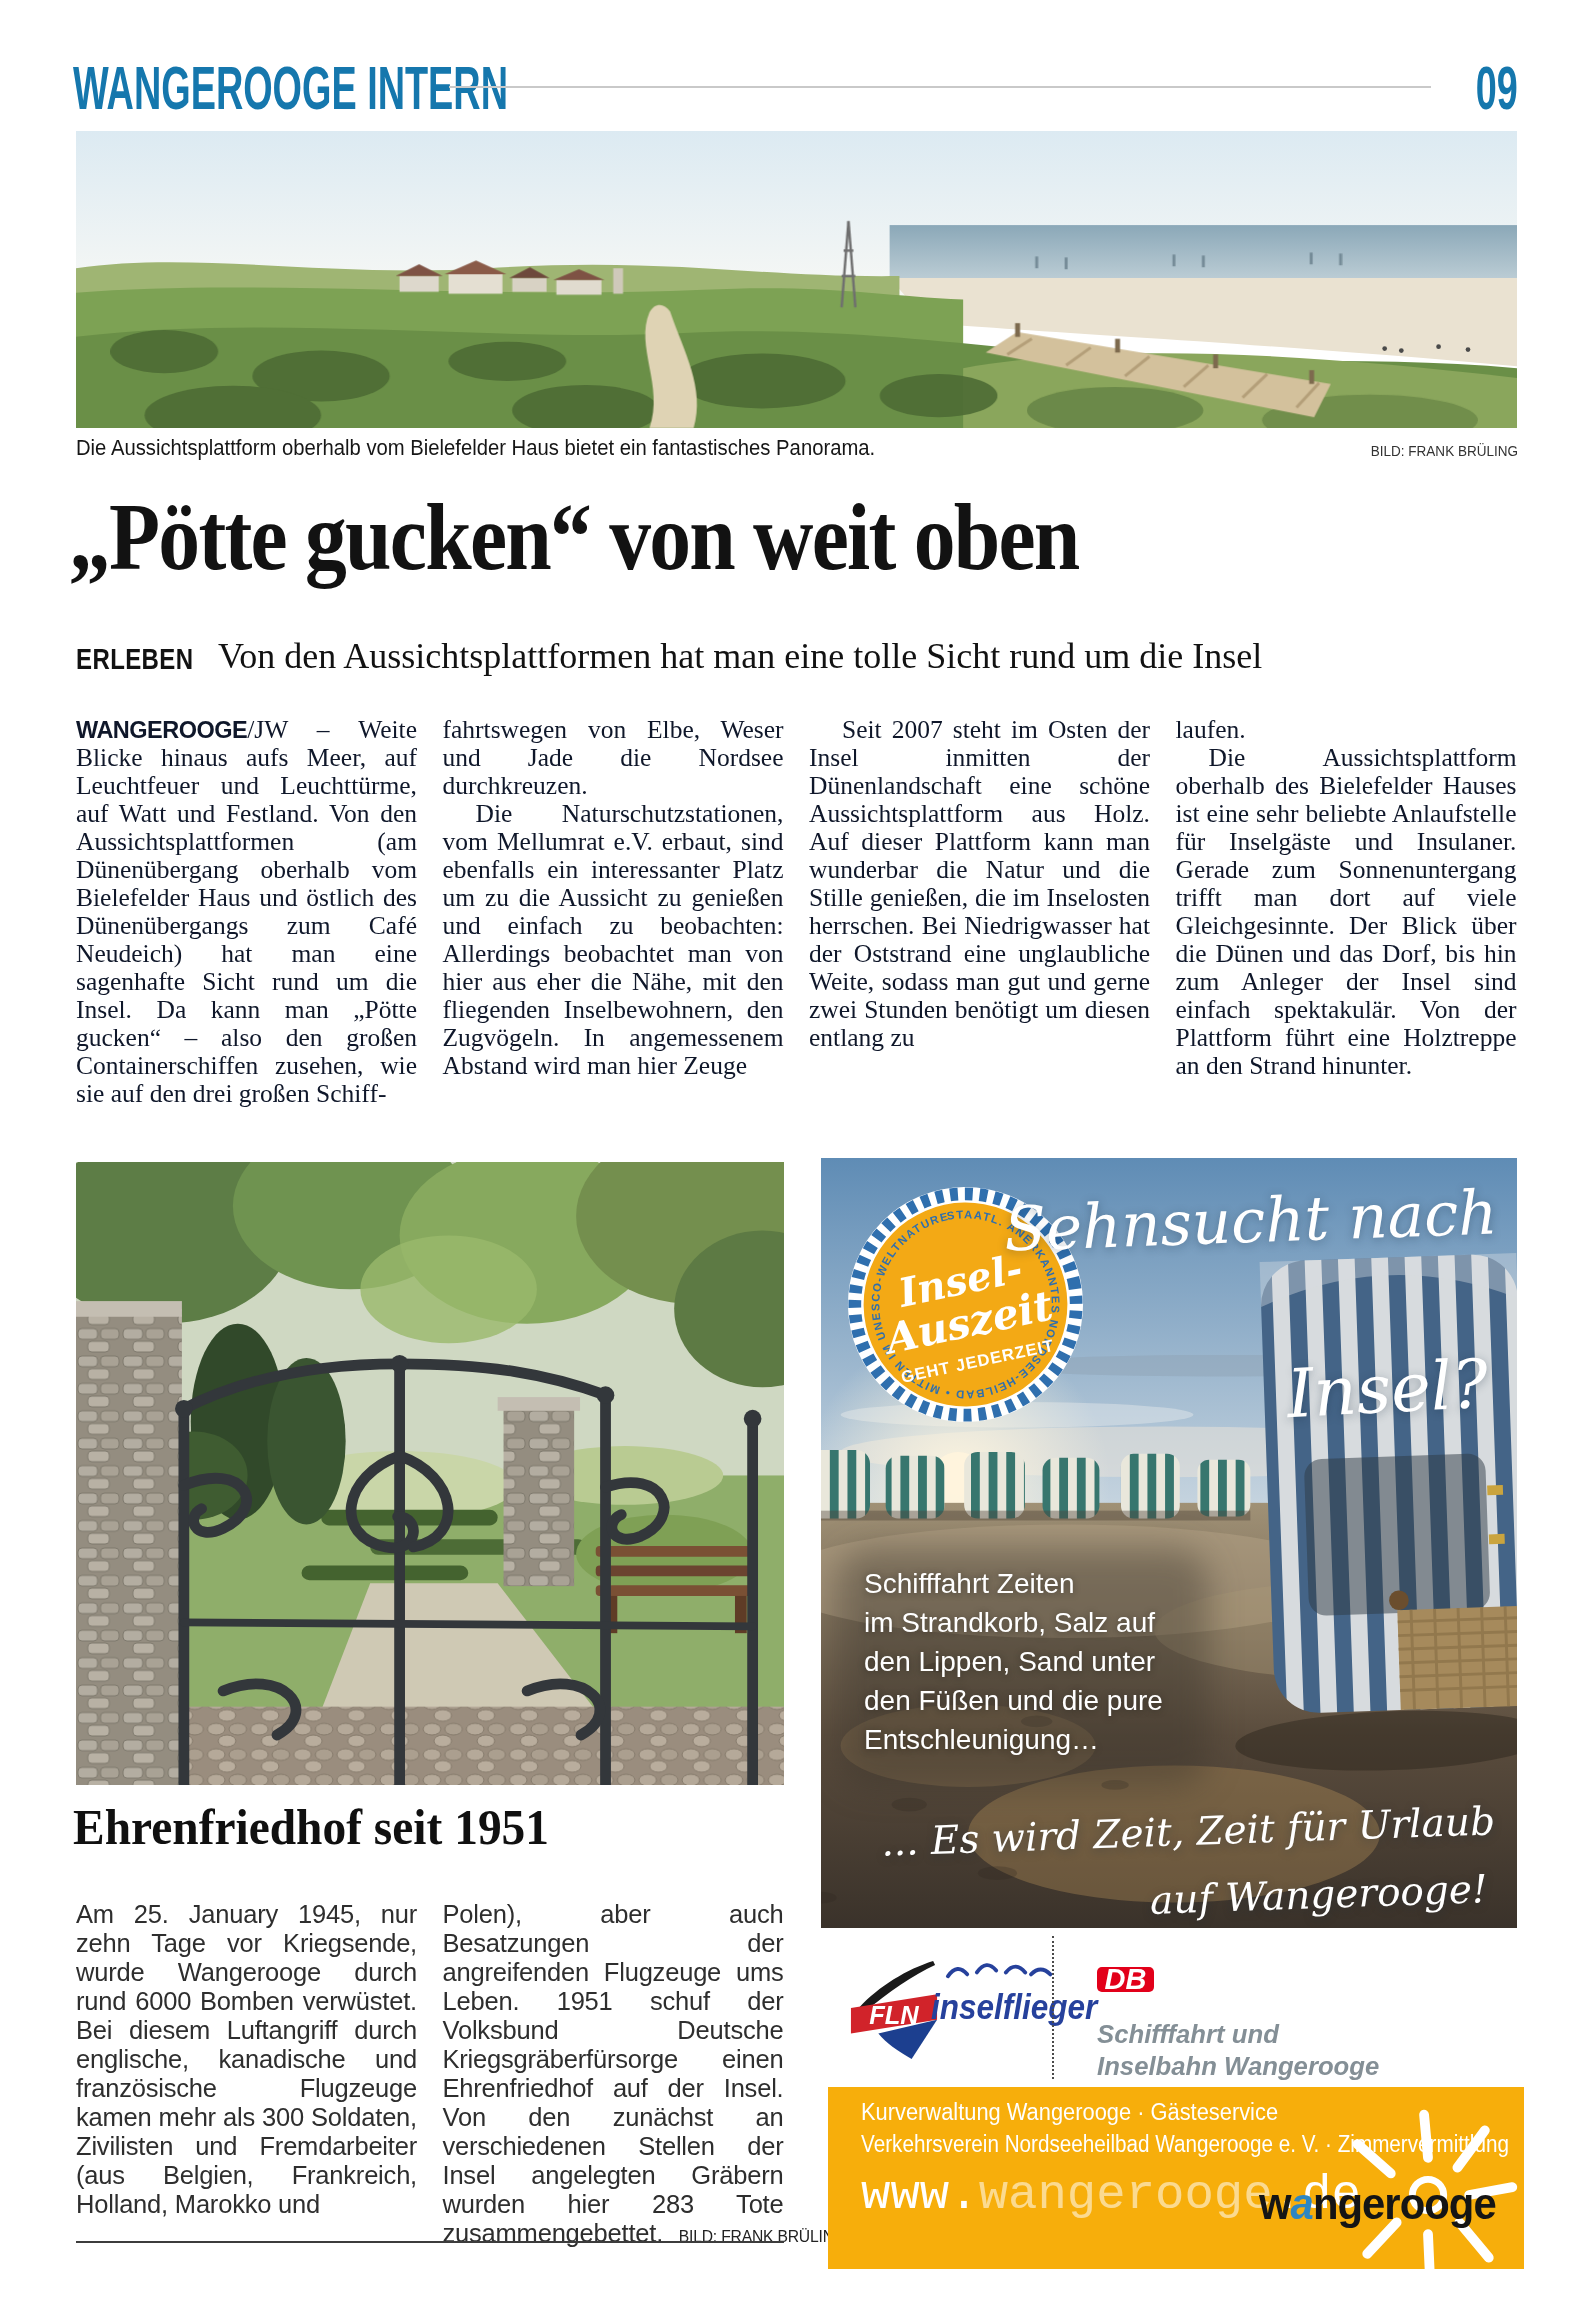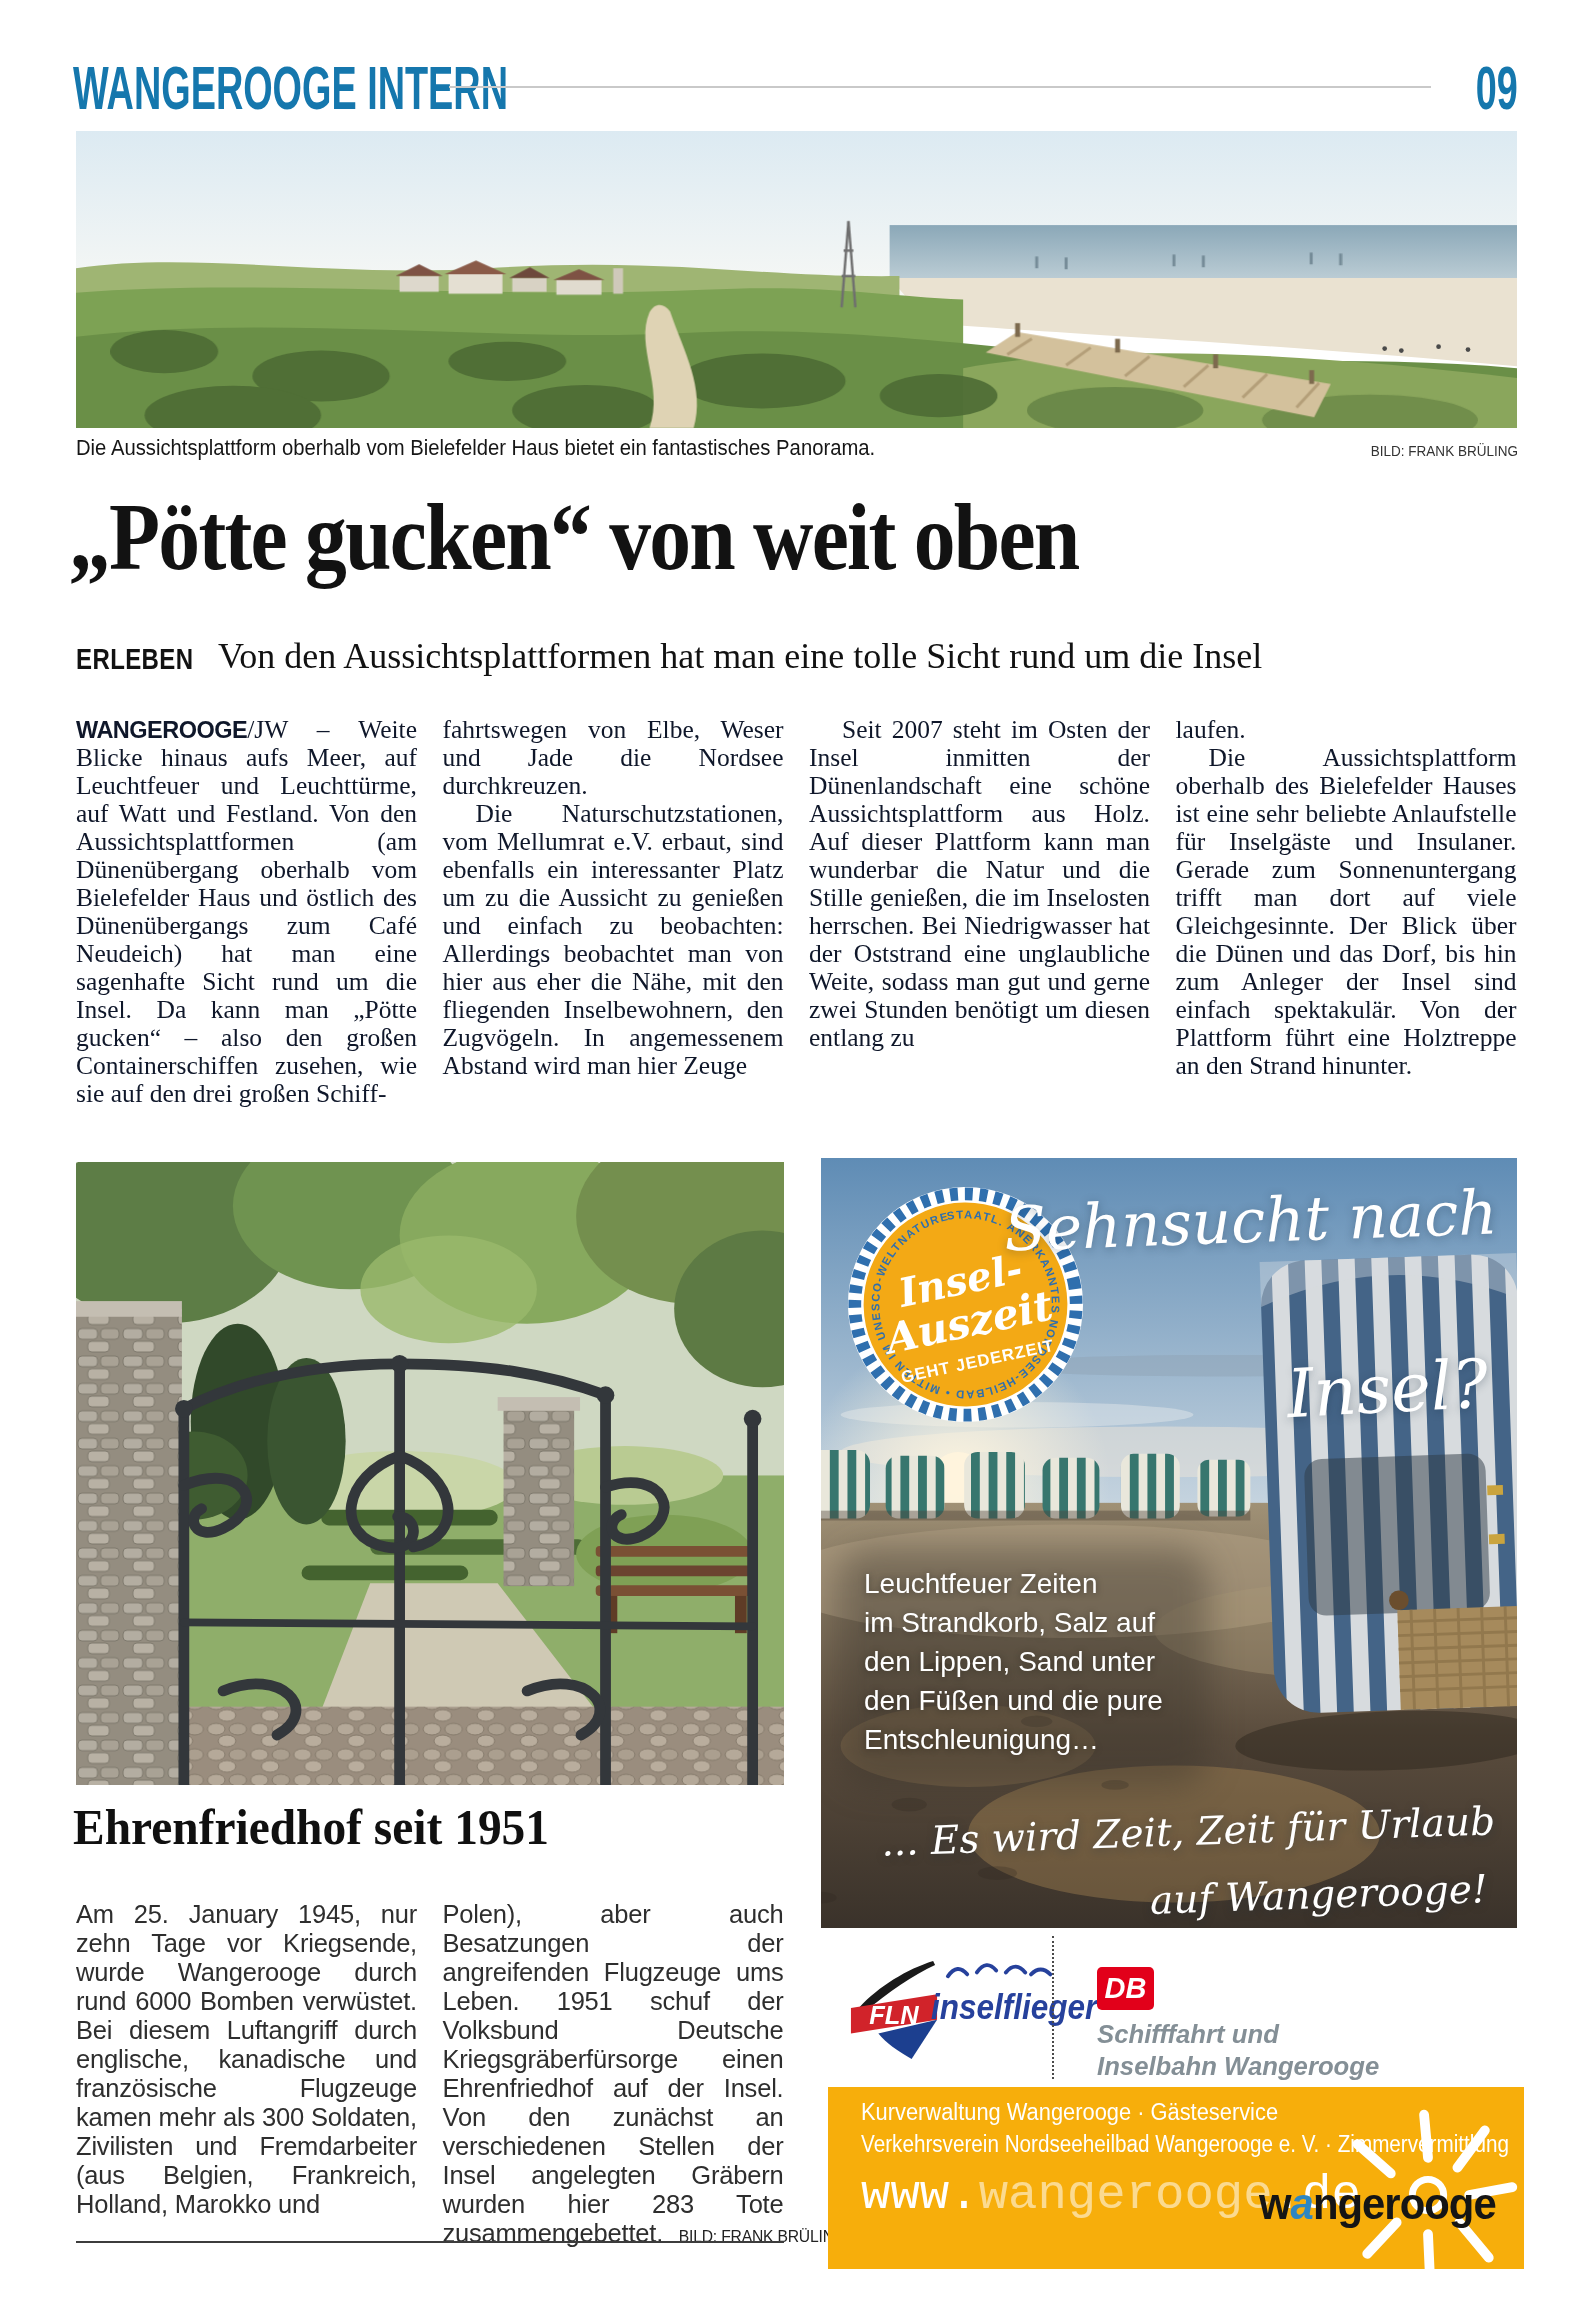--- a/index.html
+++ b/index.html
@@ -61,21 +61,21 @@
   .ad-c1{right:21.6px;top:651px;font-size:39px;transform:rotate(-2deg)}
   .ad-c2{right:29px;top:714px;font-size:39px;transform:rotate(-2deg)}
   .badge{position:absolute;left:23.5px;top:25.5px;width:241px;height:241px;transform:rotate(-12deg)}
 
   .logos{position:absolute;left:0;top:770px;width:696px;height:159px;background:#fff}
   .fln-wrap{position:absolute;left:28px;top:29px;width:90px;height:108px}
   .inselflieger{position:absolute;left:110px;top:59px;font-weight:bold;font-style:italic;
                 font-size:35px;color:#26419c;transform:scaleX(.9);transform-origin:left top;white-space:nowrap}
   .iwaves{position:absolute;left:122px;top:27.4px;width:118px;height:29px}
   .logo-divider{position:absolute;left:231px;top:7.8px;height:143px;border-left:2.9px dotted #4a4a4a}
-  .db-badge{position:absolute;left:276px;top:39px;width:57px;height:43px;background:#e2001a;
+  .db-badge{position:absolute;left:276px;top:39px;width:57px;height:25px;background:#e2001a;
             border-radius:4.9px;color:#fff;font-weight:bold;font-style:italic;font-size:29px;
             display:flex;align-items:center;justify-content:center}
   .db-text{position:absolute;left:276px;top:90px;font-weight:bold;font-style:italic;
            font-size:26.5px;line-height:32px;color:#848f96;transform:scaleX(.97);transform-origin:left top;white-space:nowrap}
 
   .orange-bar{position:absolute;left:7px;top:929px;width:696px;height:182px;background:#f7ae0b;overflow:hidden}
   .kv1{position:absolute;left:33px;top:11.8px;font-size:23.5px;color:#fff;transform:scaleX(.93);
        transform-origin:left top;white-space:nowrap}
   .kv2{position:absolute;left:33px;top:44px;font-size:23.5px;color:#fff;transform:scaleX(.88);
        transform-origin:left top;white-space:nowrap}
@@ -381,21 +381,21 @@
         </text>
         <text x="123" y="112" text-anchor="middle" font-family="DejaVu Serif, serif" font-style="italic" font-weight="bold" font-size="40" fill="#fff">Insel-</text>
         <text x="123" y="156" text-anchor="middle" font-family="DejaVu Serif, serif" font-style="italic" font-weight="bold" font-size="42" fill="#fff">Auszeit</text>
         <text x="123" y="188" text-anchor="middle" font-family="Liberation Sans, sans-serif" font-weight="bold" font-size="17" fill="#fff" letter-spacing="1">GEHT JEDERZEIT</text>
       </svg>
 
       <div class="ad-script ad-h1">Sehnsucht nach</div>
       <div class="ad-script ad-h2">Insel?</div>
       <div class="ad-body-bg"></div>
       <div class="ad-body" id="ad-body">
-          <div>Leuchtfeuer Zeiten</div>
+          <div>Schifffahrt Zeiten</div>
           <div>im Strandkorb, Salz auf</div>
           <div>den Lippen, Sand unter</div>
           <div>den Füßen und die pure</div>
           <div>Entschleunigung…</div>
         </div>
       <div class="ad-script ad-c1">... Es wird Zeit, Zeit für Urlaub</div>
       <div class="ad-script ad-c2">auf Wangerooge!</div>
     </div>
 
     <div class="logos">

